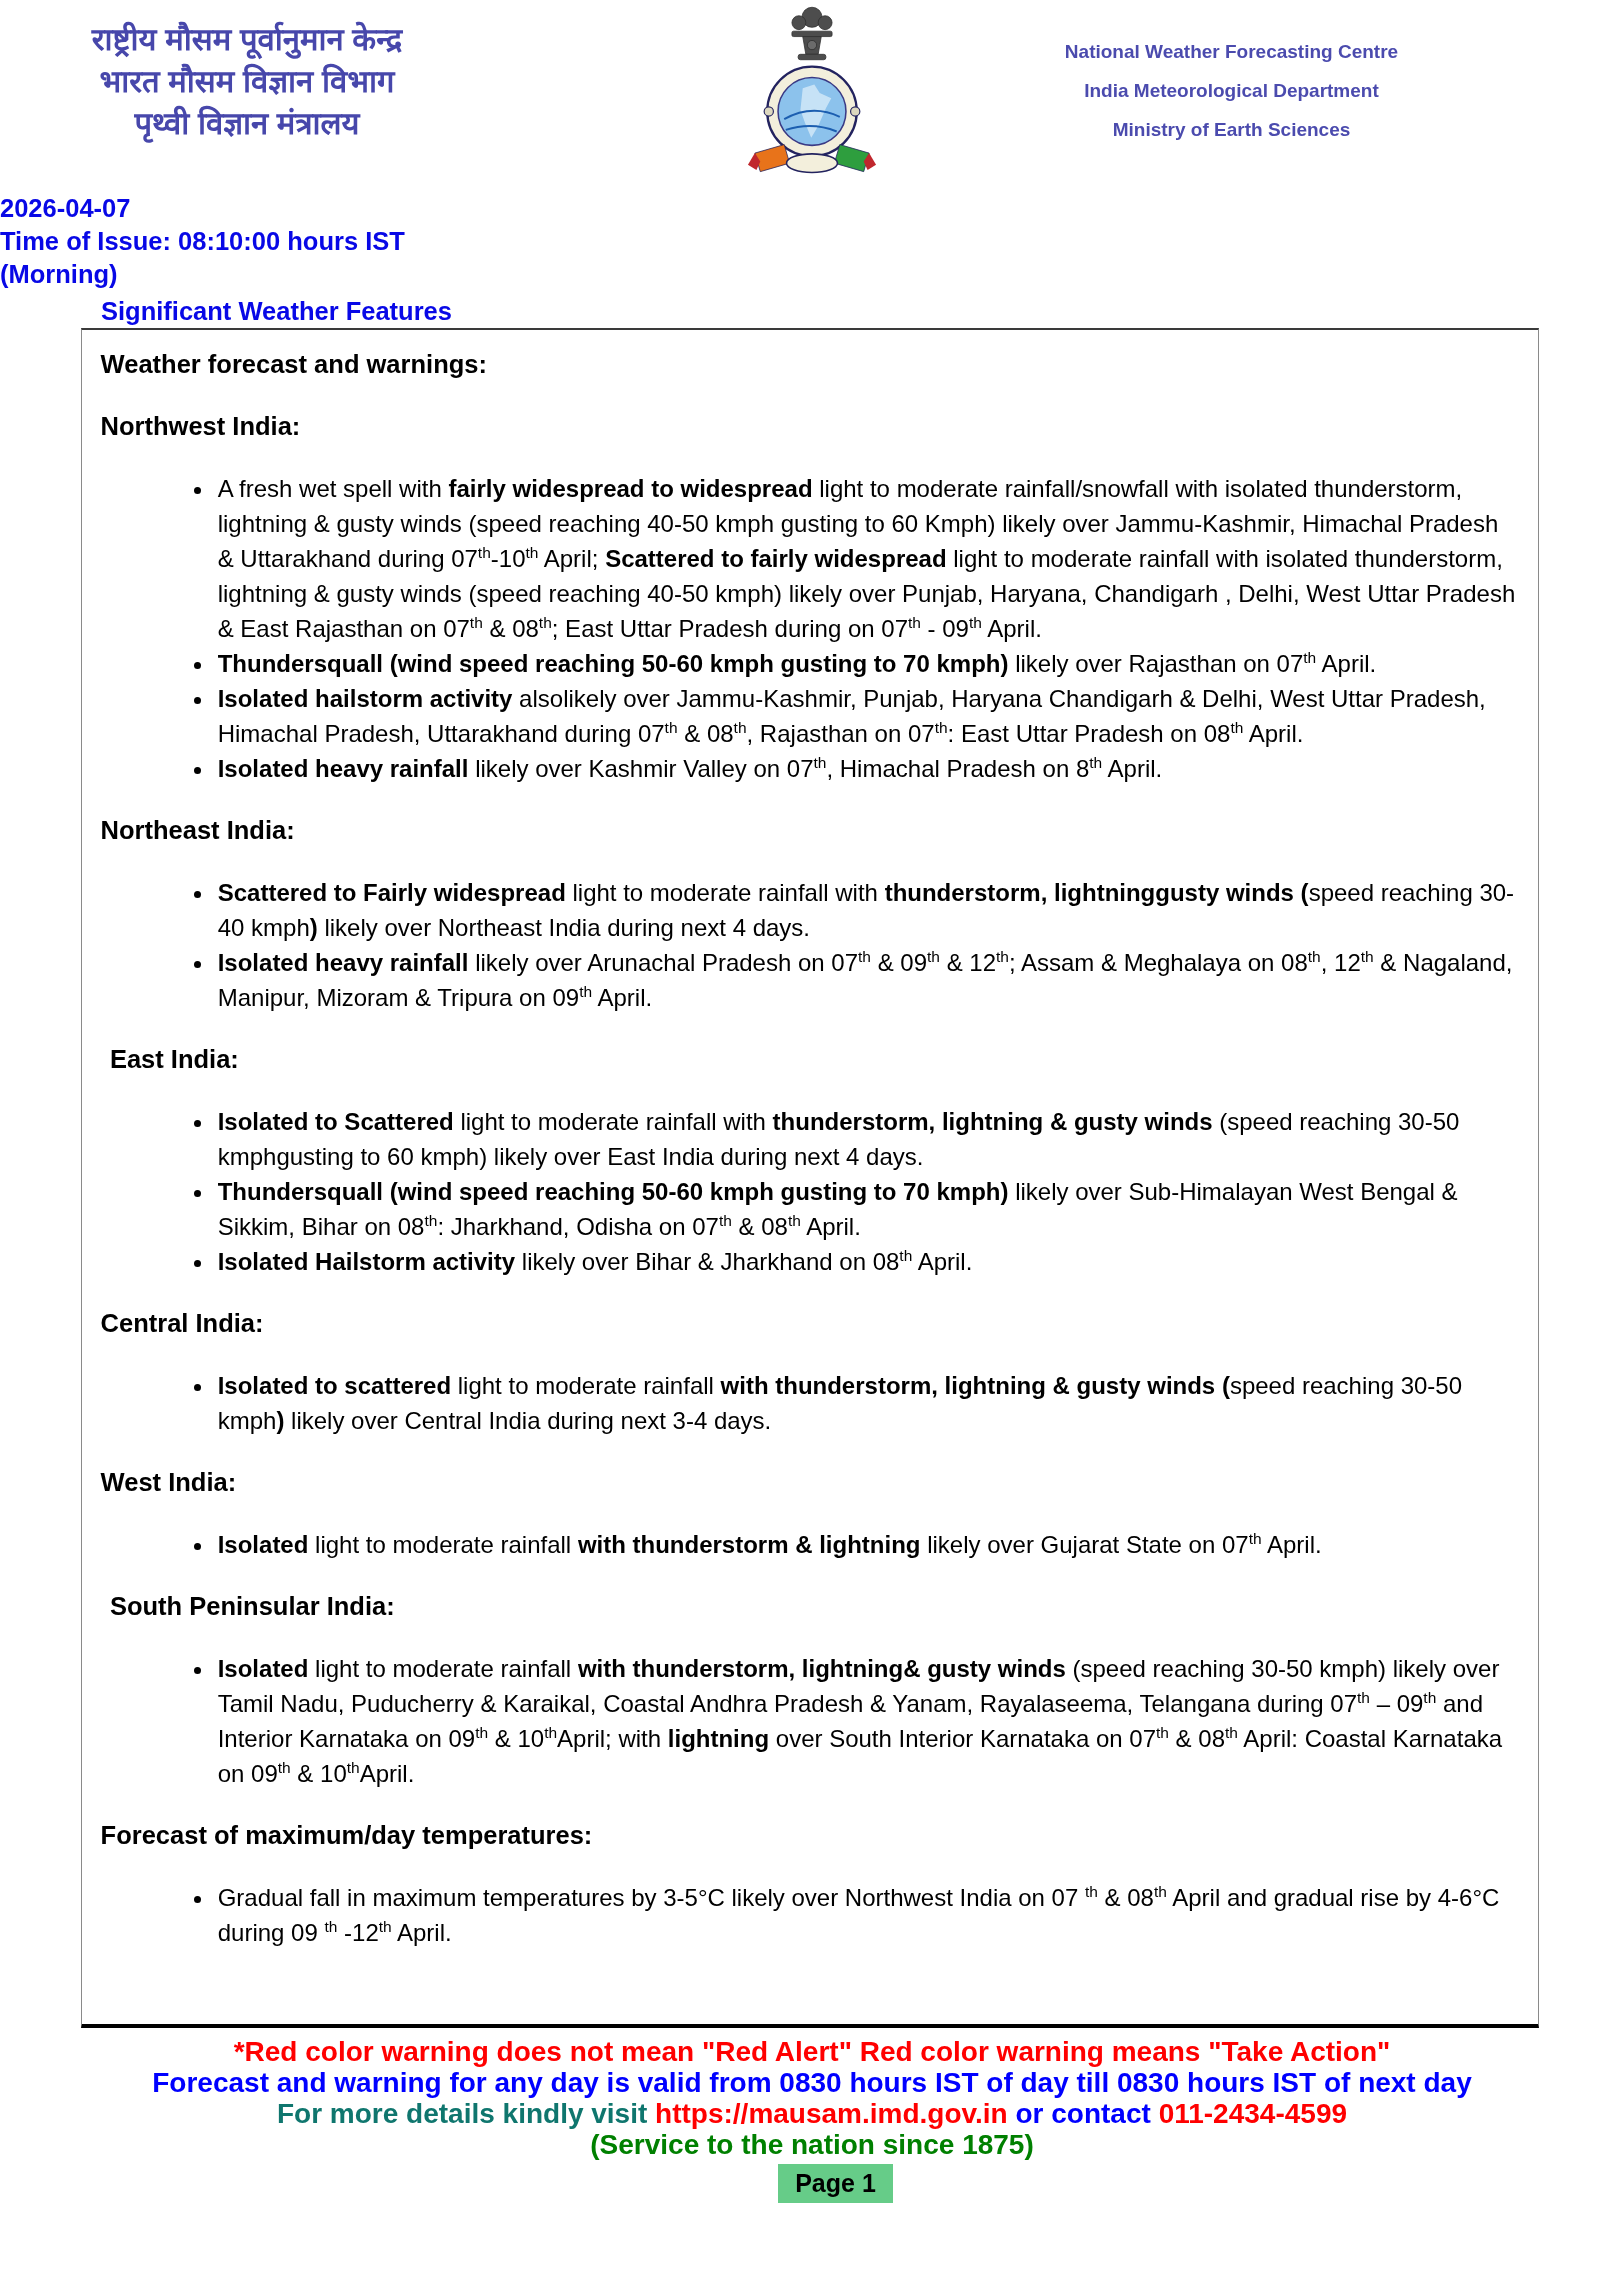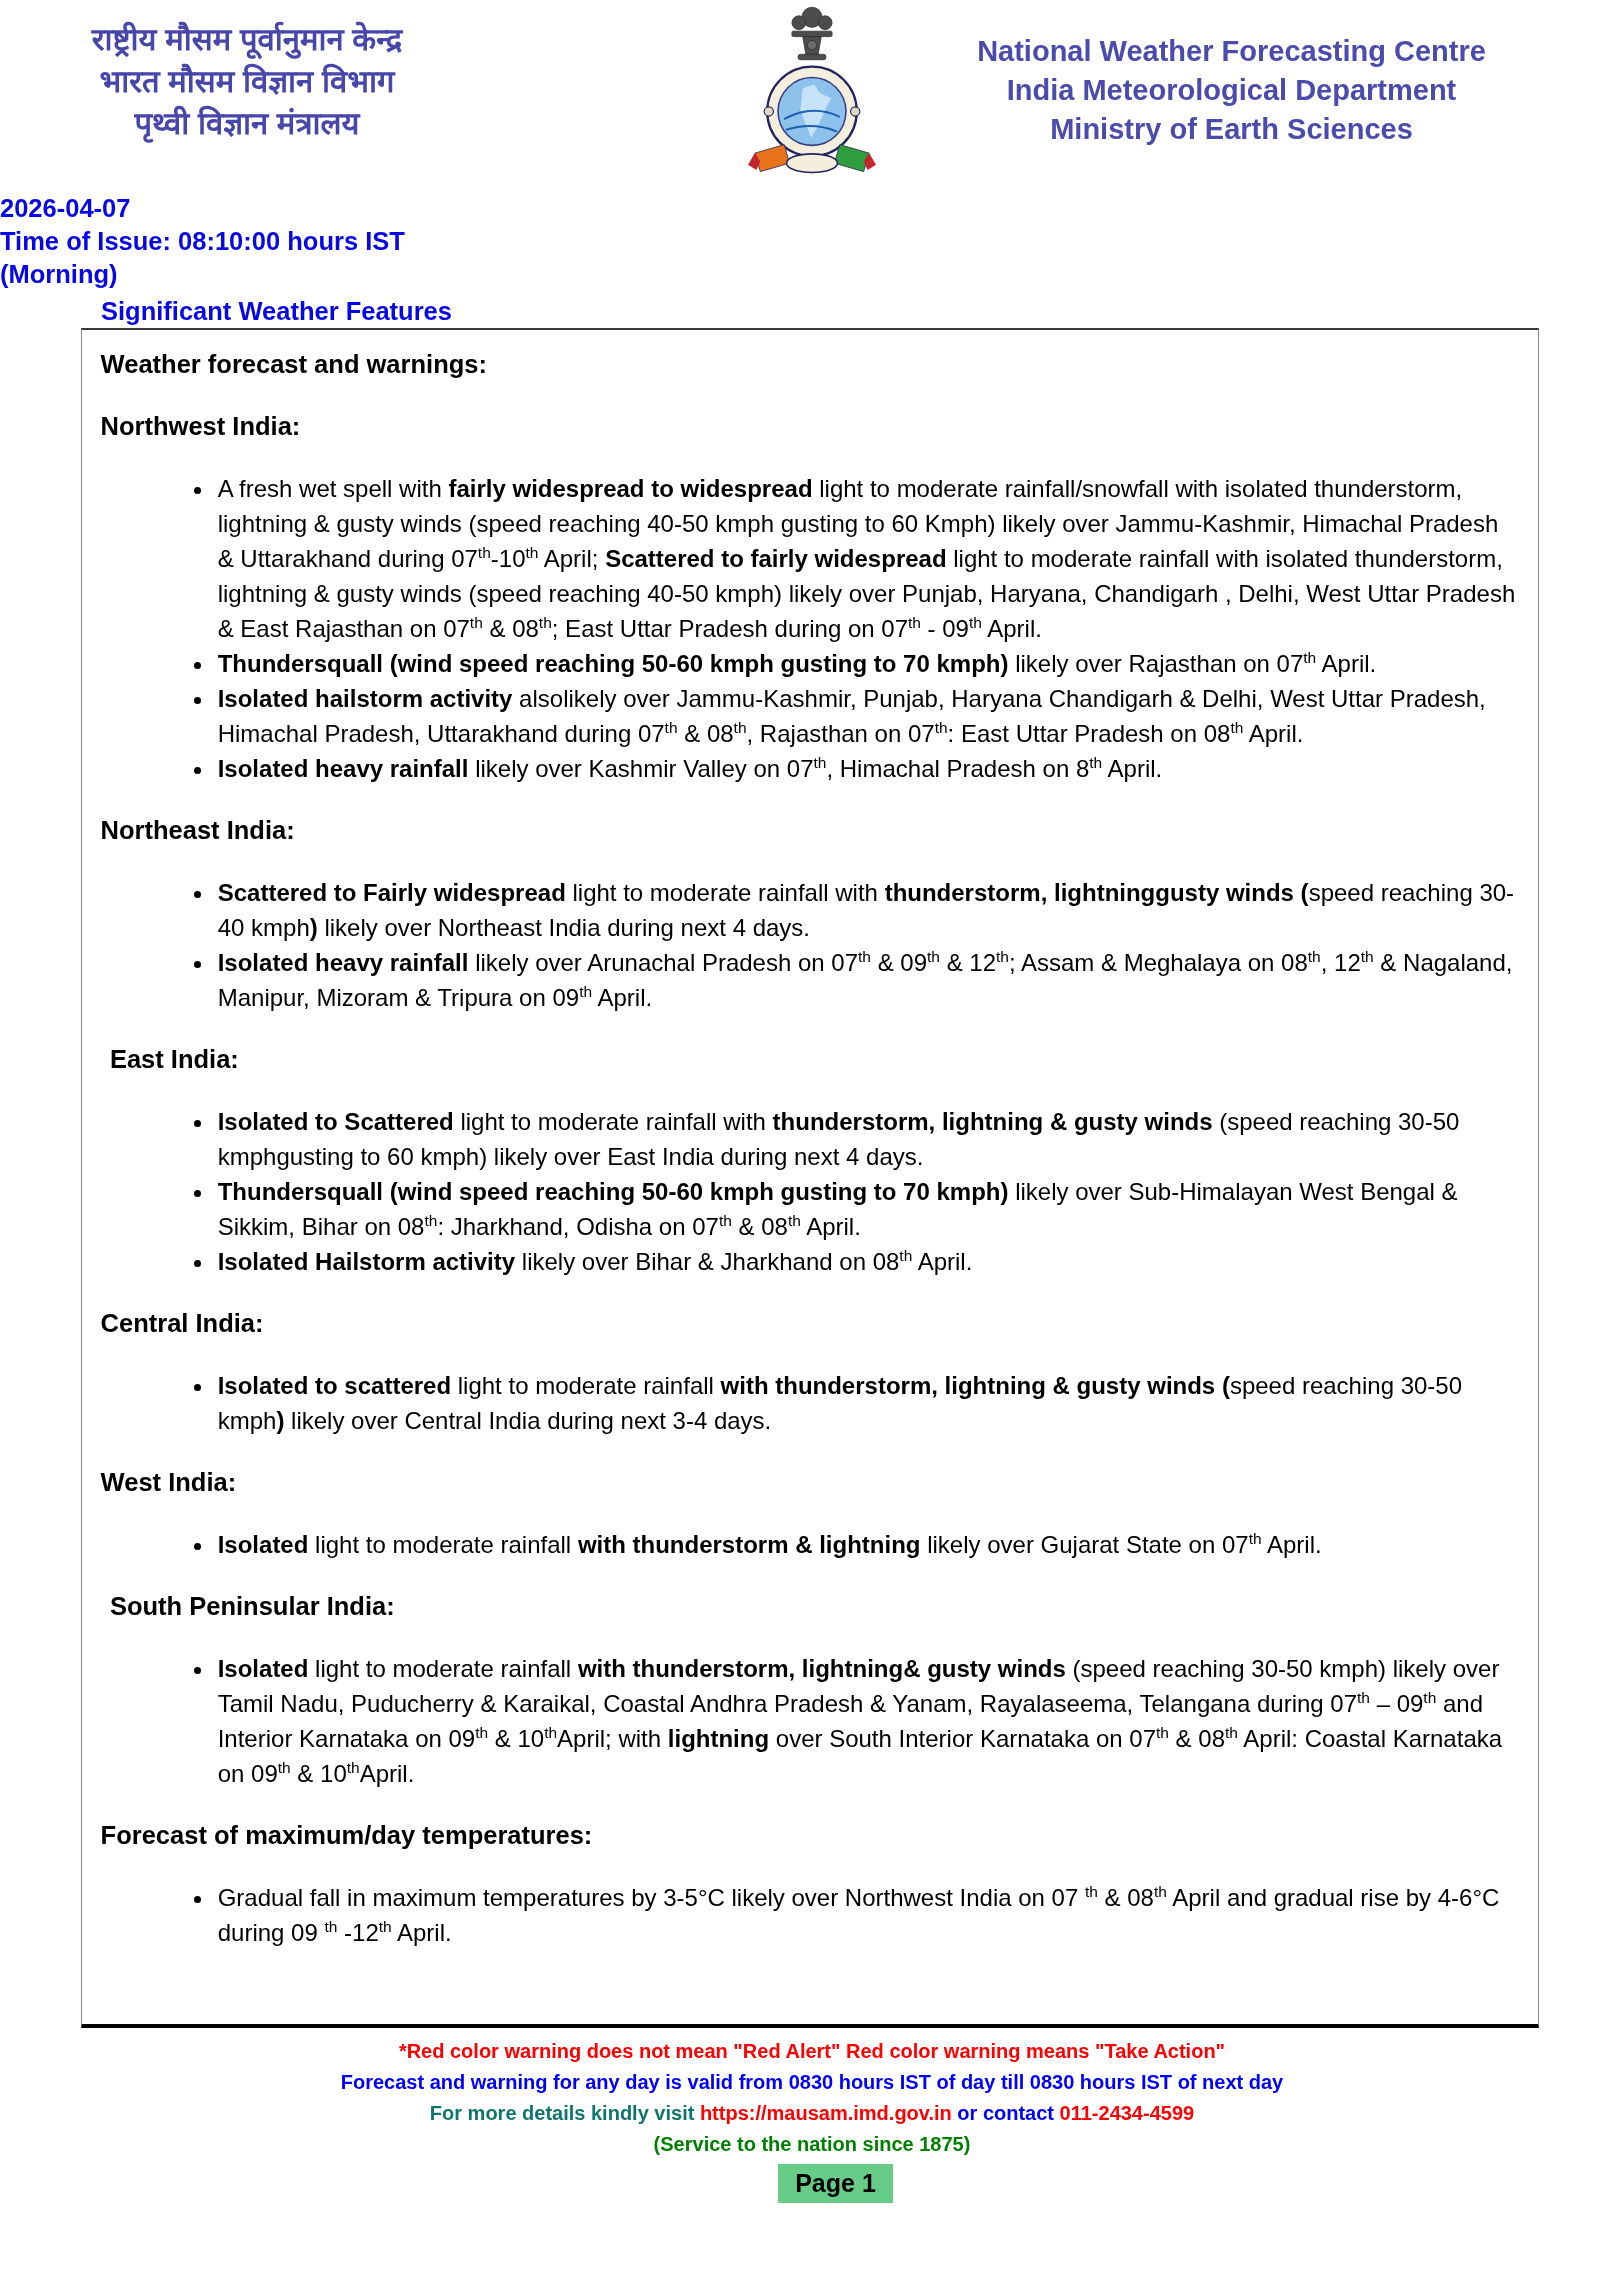--- a/index.html
+++ b/index.html
@@ -14,21 +14,21 @@
   
   .header{position:relative;height:192px;}
   .hindi-block{
     position:absolute;left:81px;top:18.6px;width:332px;
     text-align:center;font-weight:700;font-size:31px;line-height:42px;
     color:#4747AB;
   }
   .logo-wrap{position:absolute;left:741px;top:3.1px;width:142px;height:186px;}
   .org-block{
     position:absolute;right:114px;top:32px;width:557px;
-    text-align:center;font-weight:700;font-size:29px;line-height:39px;
+    text-align:center;font-weight:700;font-size:19px;line-height:39px;
     color:#4B4BAE;
   }
   
   .issue-block{
     text-align:left;padding-right:113px;
     color:#0808E6;font-weight:700;font-size:25.5px;line-height:33px;
   }
   .main-title{
     text-align:center;color:#0808E6;font-weight:700;font-size:26px;
     margin-top:3.1px;line-height:32px;
@@ -44,21 +44,21 @@
     border-bottom:4.6px solid #000;
     padding:17px 20px 74px 18.6px;
   }
   .box-title{font-weight:700;font-size:25.5px;line-height:35px;}
   .section-heading{font-weight:700;font-size:25.5px;line-height:35px;margin-top:27px;}
   .section-heading.indented{padding-left:9.3px;}
   ul.bullets{margin:27px 0 0 0;padding-left:114px;}
   ul.bullets li{font-size:24px;line-height:35px;padding-left:3.1px;}
   sup{font-size:15.5px;line-height:0;vertical-align:super;}
   
-  .footer{text-align:center;font-weight:700;font-size:20px;line-height:31px;margin-top:7.7px;}
+  .footer{text-align:center;font-weight:700;font-size:28px;line-height:31px;margin-top:7.7px;}
   .footer-line{white-space:pre-wrap;}
   .badge-row{text-align:center;margin-top:4px;padding-left:47px;}
   .page-badge{
     display:inline-block;background:#66CC88;color:#000;
     font-weight:700;font-size:25px;line-height:31px;
     padding:3.9px 17px;
   }
 </style>
 </head>
 <body>

